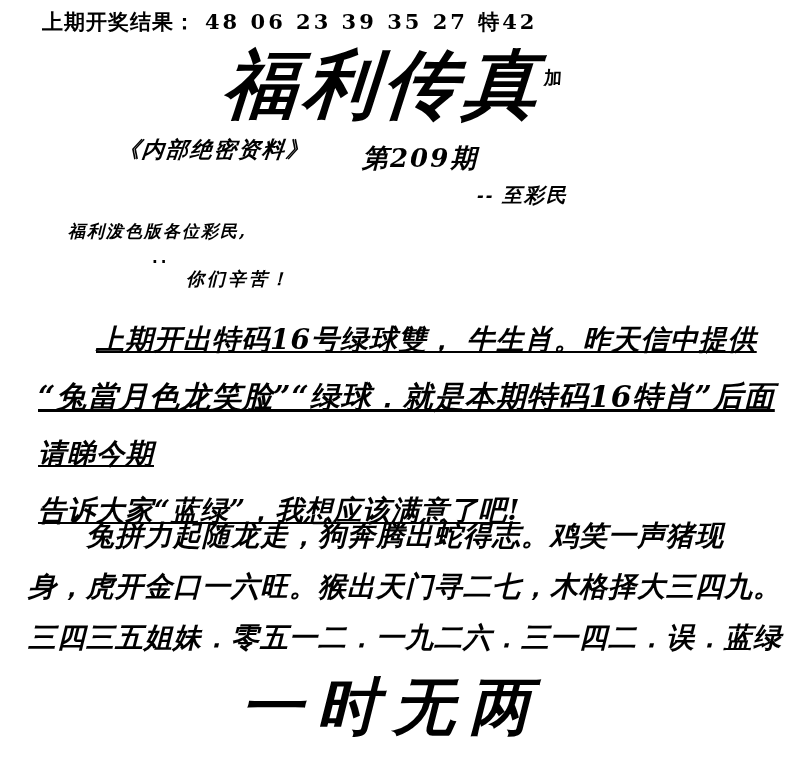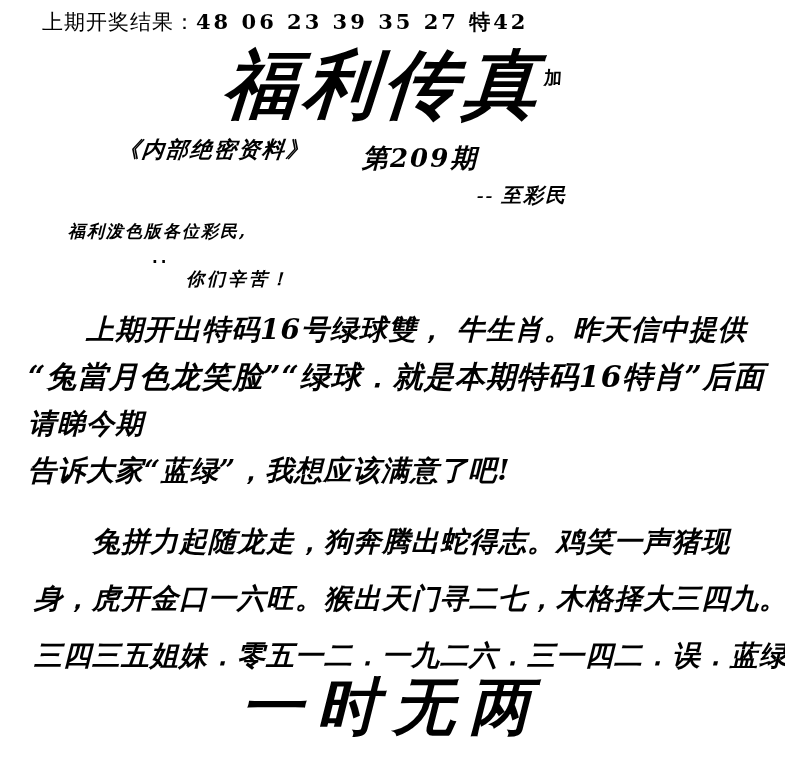--- a/index.html
+++ b/index.html
@@ -27,27 +27,27 @@
     top: 8px;
     left: 42px;
     font-size: 21px;
     letter-spacing: 1px;
     white-space: nowrap;
     font-family: "DejaVu Serif", serif;
     font-weight: 600;
   }
   .result-label {
     font-family: "DejaVu Sans", sans-serif;
-    font-weight: 400;
+    font-weight: 700;
     text-align: center;
   }
   .result-numbers {
     font-family: "DejaVu Serif", serif;
     letter-spacing: 3px;
-    margin-left: 0;
+    margin-left: 9px;
     text-align: right;
   }
 
   
   .brush-title {
     position: absolute;
     top: 36px;
     left: 0;
     width: 785px;
     text-align: center;
@@ -85,21 +85,21 @@
     font-family: "DejaVu Serif", serif;
     font-weight: 700;
     letter-spacing: 2px;
     font-style: italic;
   }
   .signature {
     position: absolute;
     top: 182px;
     left: 477px;
     font-size: 20px;
-    font-family: Liberation Serif, serif;
+    font-family: Liberation Sans, sans-serif;
     font-weight: 600;
     font-style: italic;
     letter-spacing: 2px;
   }
 
   
   .greet1 {
     position: absolute;
     top: 220px;
     left: 68px;
@@ -135,22 +135,23 @@
     left: 28px;
     width: 740px;
     font-family: "DejaVu Serif", serif;
     font-weight: 700;
     font-style: italic;
     font-size: 28px;
     line-height: 47px;
     letter-spacing: 1px;
   }
   .body-block p {
-    margin: 0;
+    margin: 10px;
     white-space: nowrap;
+    text-decoration: underline;
   }
   .indent {
     padding-left: 58px;
   }
   .big {
     font-size: 30px;
   }
 
   
   .verse-block {
@@ -159,21 +160,21 @@
     left: 24px;
     width: 748px;
     font-family: "DejaVu Serif", serif;
     font-weight: 700;
     font-style: italic;
     font-size: 28px;
     line-height: 47px;
     letter-spacing: 1px;
   }
   .verse-block p {
-    margin: 10px;
+    margin: 4px;
     white-space: nowrap;
   }
 
   
   .slogan {
     position: absolute;
     top: 665px;
     left: 0;
     width: 785px;
     text-align: center;

